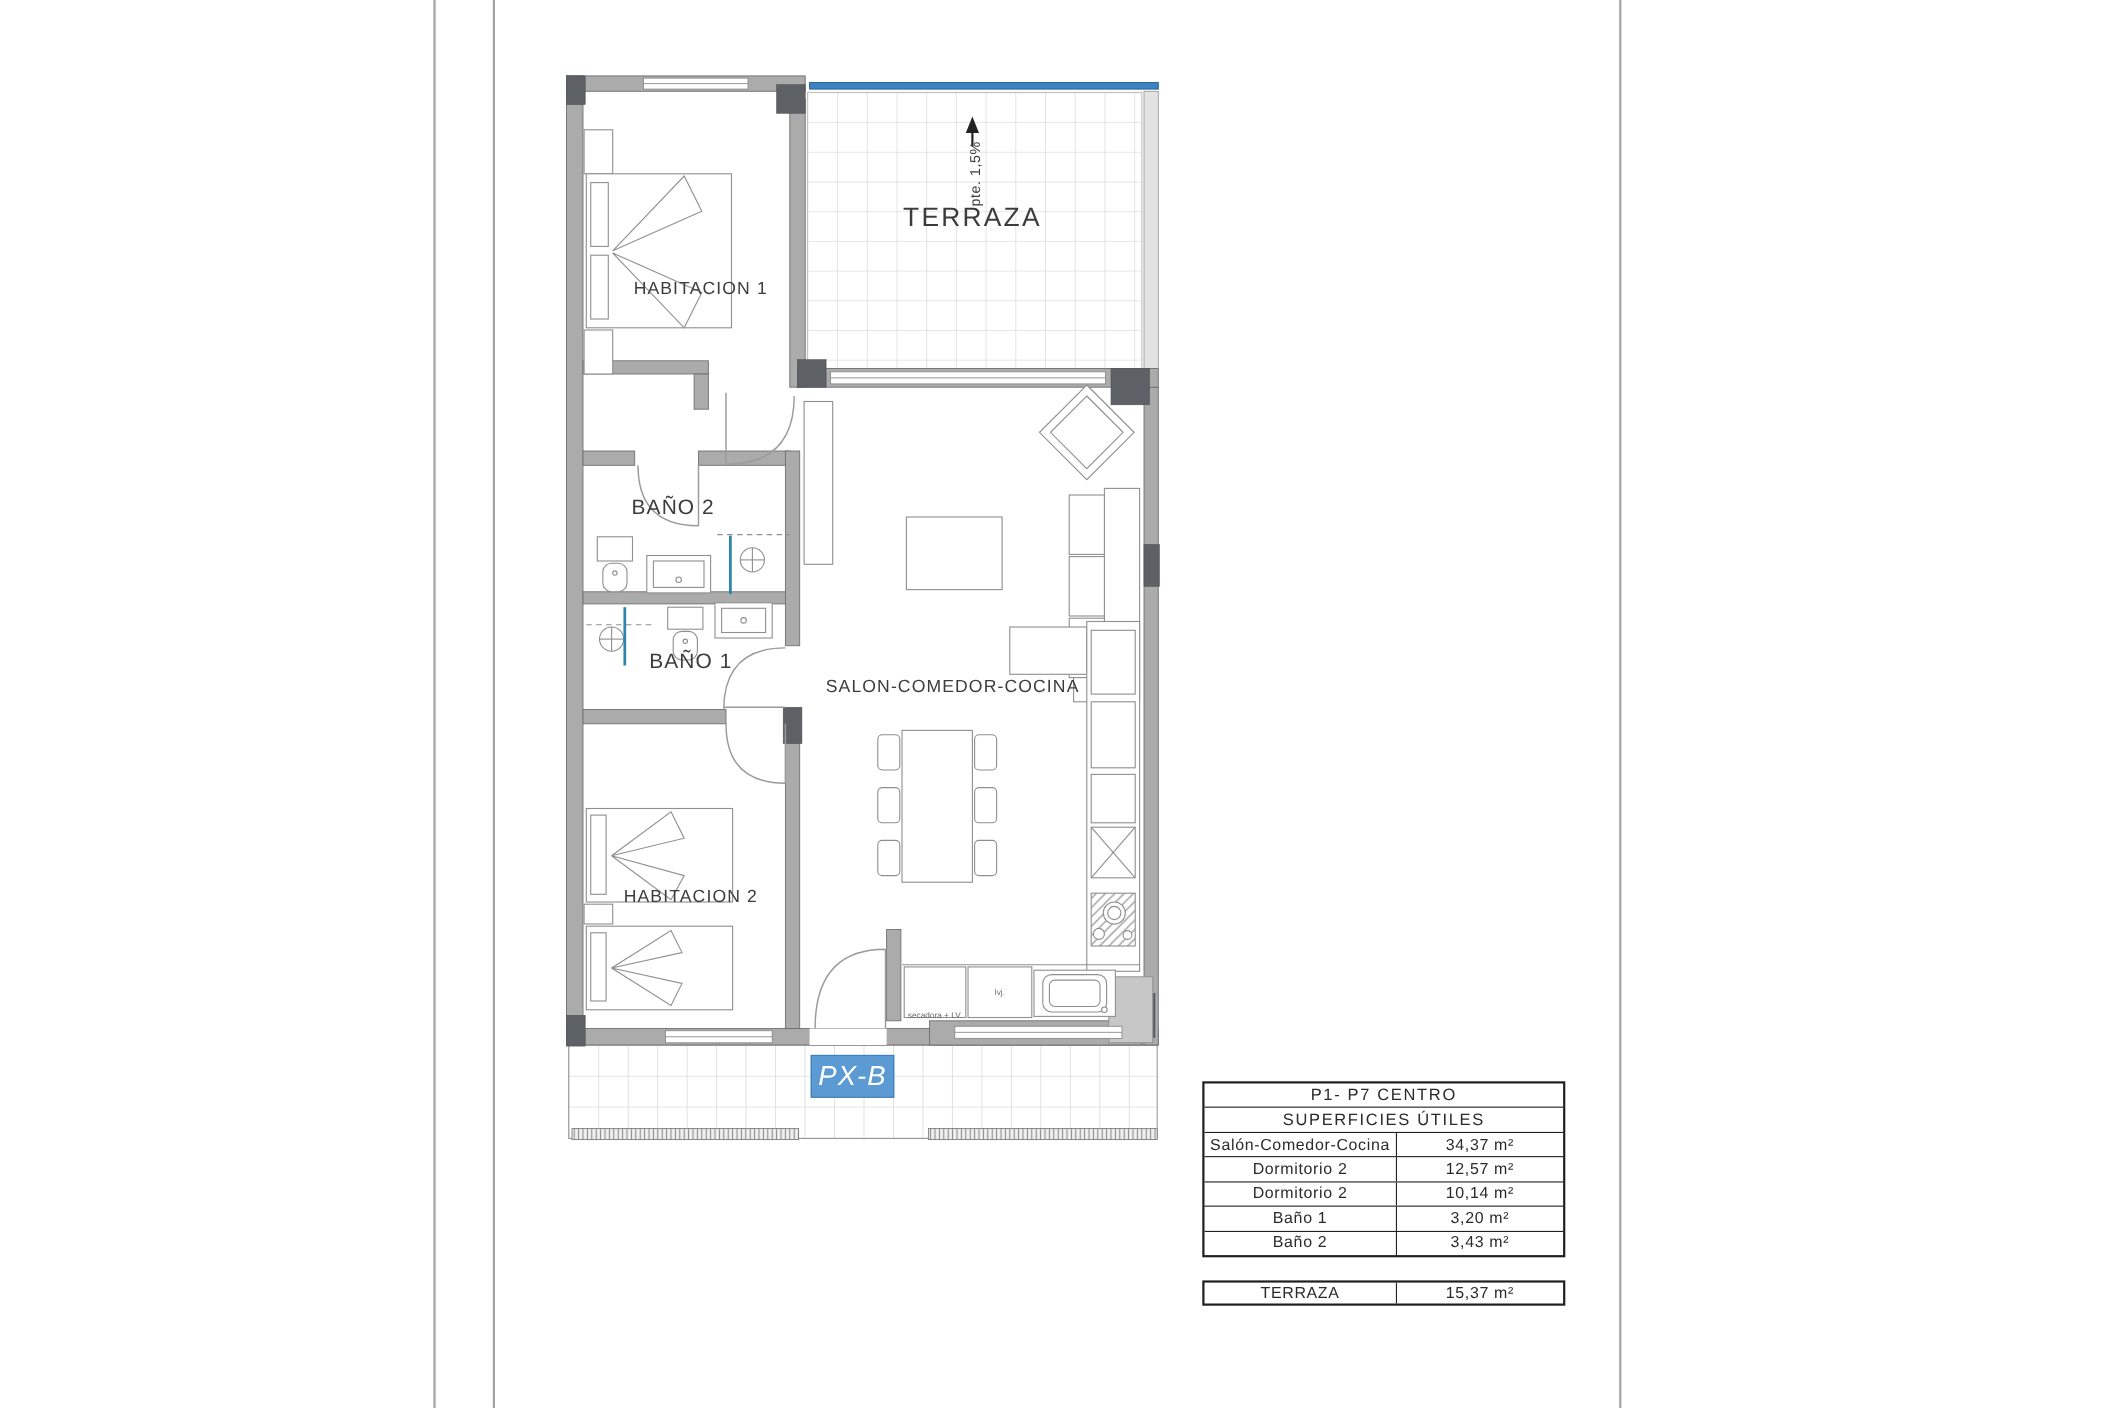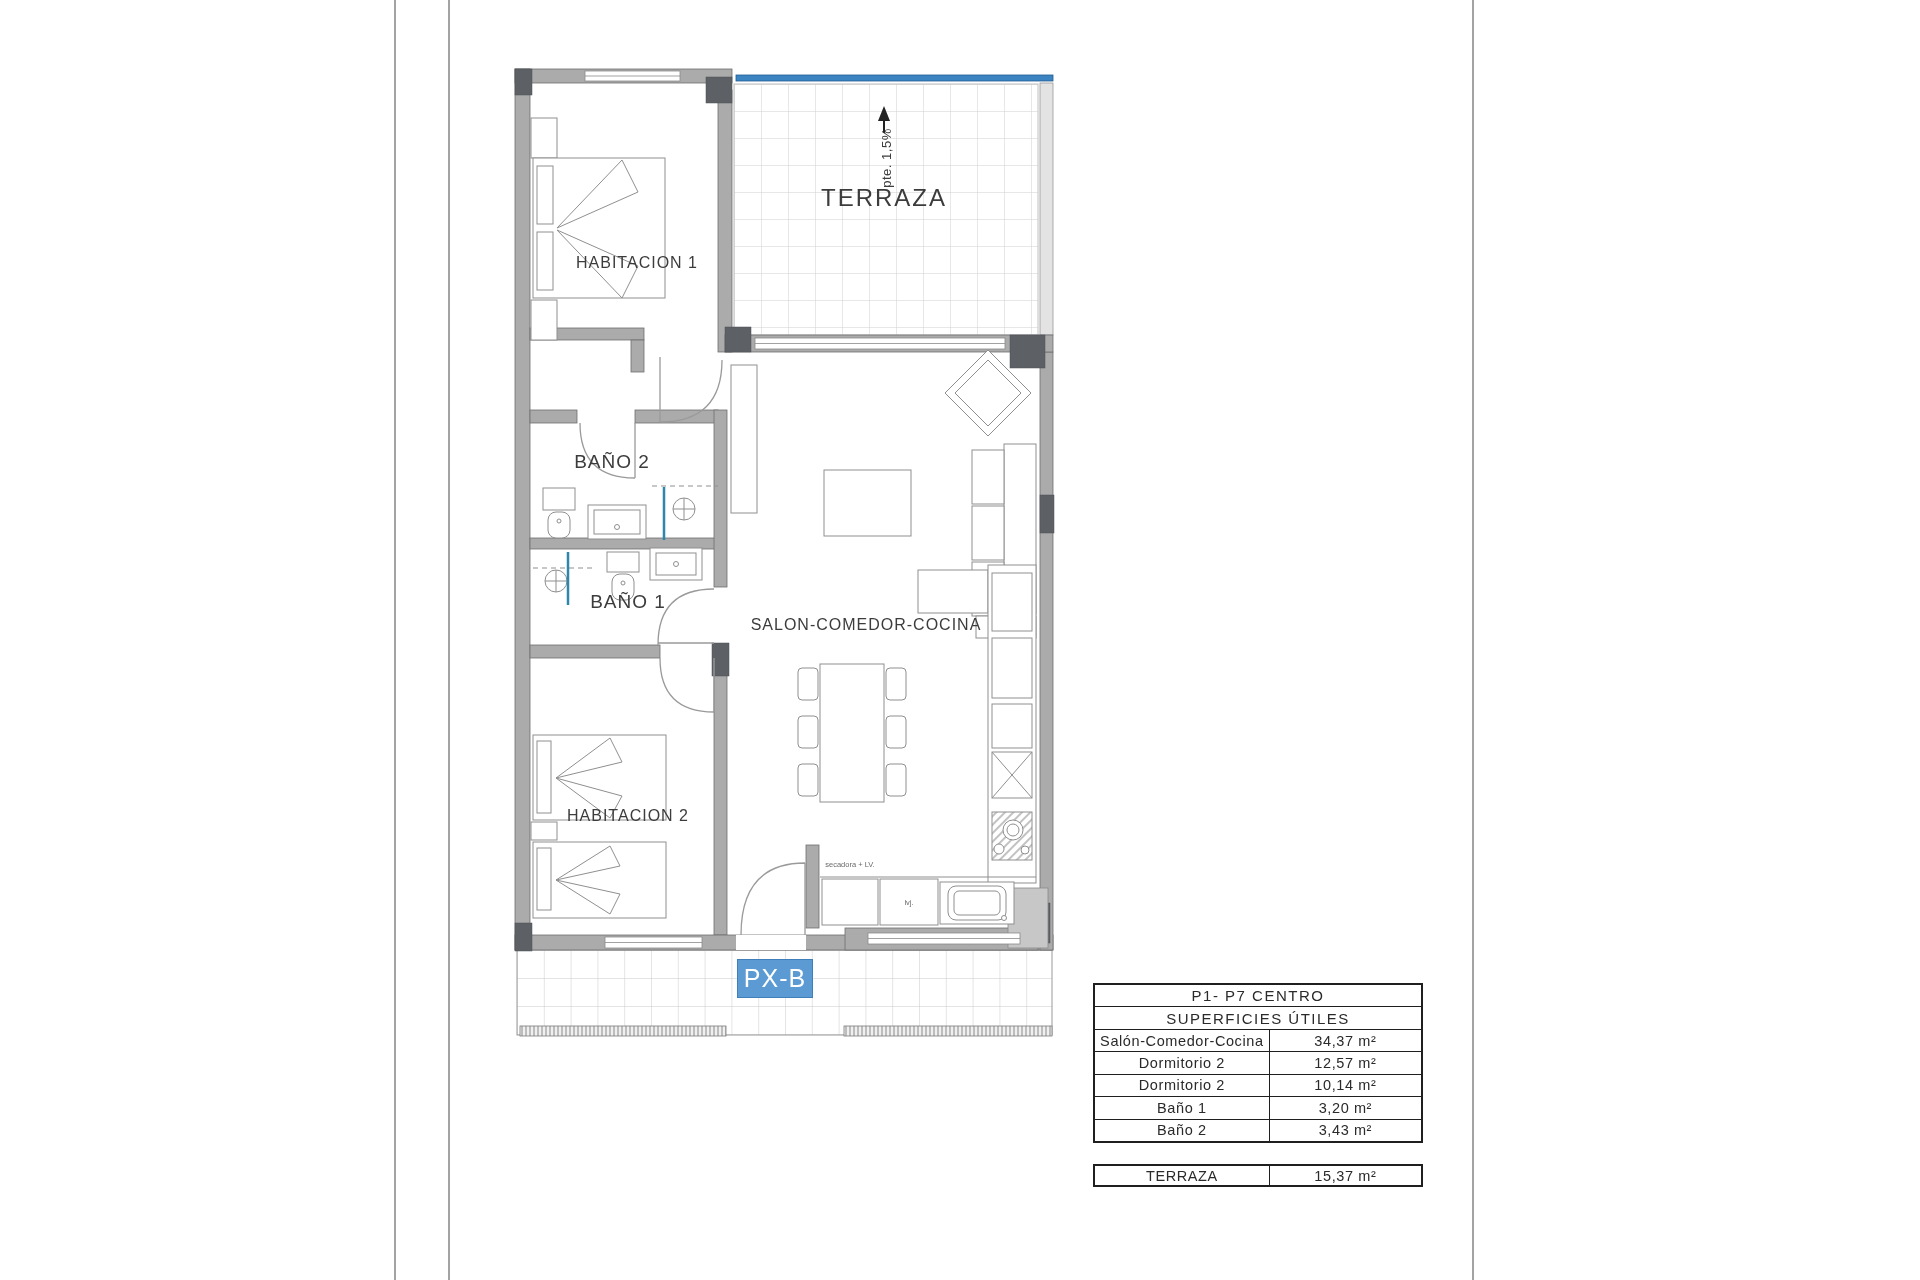--- a/index.html
+++ b/index.html
@@ -8,21 +8,21 @@
   .vrule{position:absolute;top:0;bottom:0;width:2px;background:#a3a3a3;}
   svg{position:absolute;left:0;top:0;}
   .lbl{position:absolute;color:#3c3c3c;white-space:nowrap;transform:translate(-50%,-50%);}
   .room{font-size:16px;letter-spacing:1px;}
   .room-big{font-size:24px;letter-spacing:2px;}
   .slope{font-size:13px;letter-spacing:.5px;transform:translate(-50%,-50%) rotate(-90deg);}
   .tiny{font-size:7.5px;line-height:1.2;letter-spacing:0;color:#6a6a6a;white-space:normal;
         text-align:center;}
   #pxb{position:absolute;left:737px;top:959px;width:74px;height:37px;background:#5b9ad2;
        border:1px solid #3f7fba;color:#fff;font-size:25px;letter-spacing:1px;
-       display:flex;align-items:center;justify-content:center;}
+       display:flex;align-items:center;justify-content:center;font-style:italic;}
   .tbl{position:absolute;left:1093px;width:330px;border:2px solid #1f1f1f;background:#fff;
        box-sizing:border-box;color:#2a2a2a;display:flex;flex-direction:column;}
   .trow{flex:1;display:flex;align-items:center;border-top:1.5px solid #1f1f1f;
         font-size:14.5px;letter-spacing:.6px;}
   .trow:first-child{border-top:none;}
   .thead{justify-content:center;font-size:15px;letter-spacing:1.5px;}
   .tcell-l{width:53.6%;text-align:center;border-right:1.5px solid #1f1f1f;height:100%;
            display:flex;align-items:center;justify-content:center;box-sizing:border-box;}
   .tcell-r{width:46.4%;text-align:left;height:100%;display:flex;align-items:center;
            justify-content:center;}
@@ -236,21 +236,21 @@
     </g>
   </svg>
 
   <div class="lbl room" style="left:637px;top:263px">HABITACION 1</div>
   <div class="lbl room-big" style="left:884px;top:198px">TERRAZA</div>
   <div class="lbl room" style="left:612px;top:462px;font-size:19px">BAÑO 2</div>
   <div class="lbl room" style="left:628px;top:602px;font-size:19px">BAÑO 1</div>
   <div class="lbl room" style="left:628px;top:816px">HABITACION 2</div>
   <div class="lbl room" style="left:866px;top:625px">SALON-COMEDOR-COCINA</div>
   <div class="lbl slope" style="left:886px;top:158px">pte. 1,5%</div>
-  <div class="lbl tiny" style="left:850px;top:864px;width:54px">secadora + LV.</div>
+  <div class="lbl tiny" style="left:850px;top:923px;width:54px">secadora + LV.</div>
   <div class="lbl tiny" style="left:909px;top:902px">lvj.</div>
 
   <div id="pxb">PX-B</div>
 
   <div class="tbl" style="top:983px;height:160px">
     <div class="trow thead">P1- P7 CENTRO</div>
     <div class="trow thead">SUPERFICIES ÚTILES</div>
     <div class="trow">
       <div class="tcell-l">Salón-Comedor-Cocina</div>
       <div class="tcell-r">34,37 m²</div>

